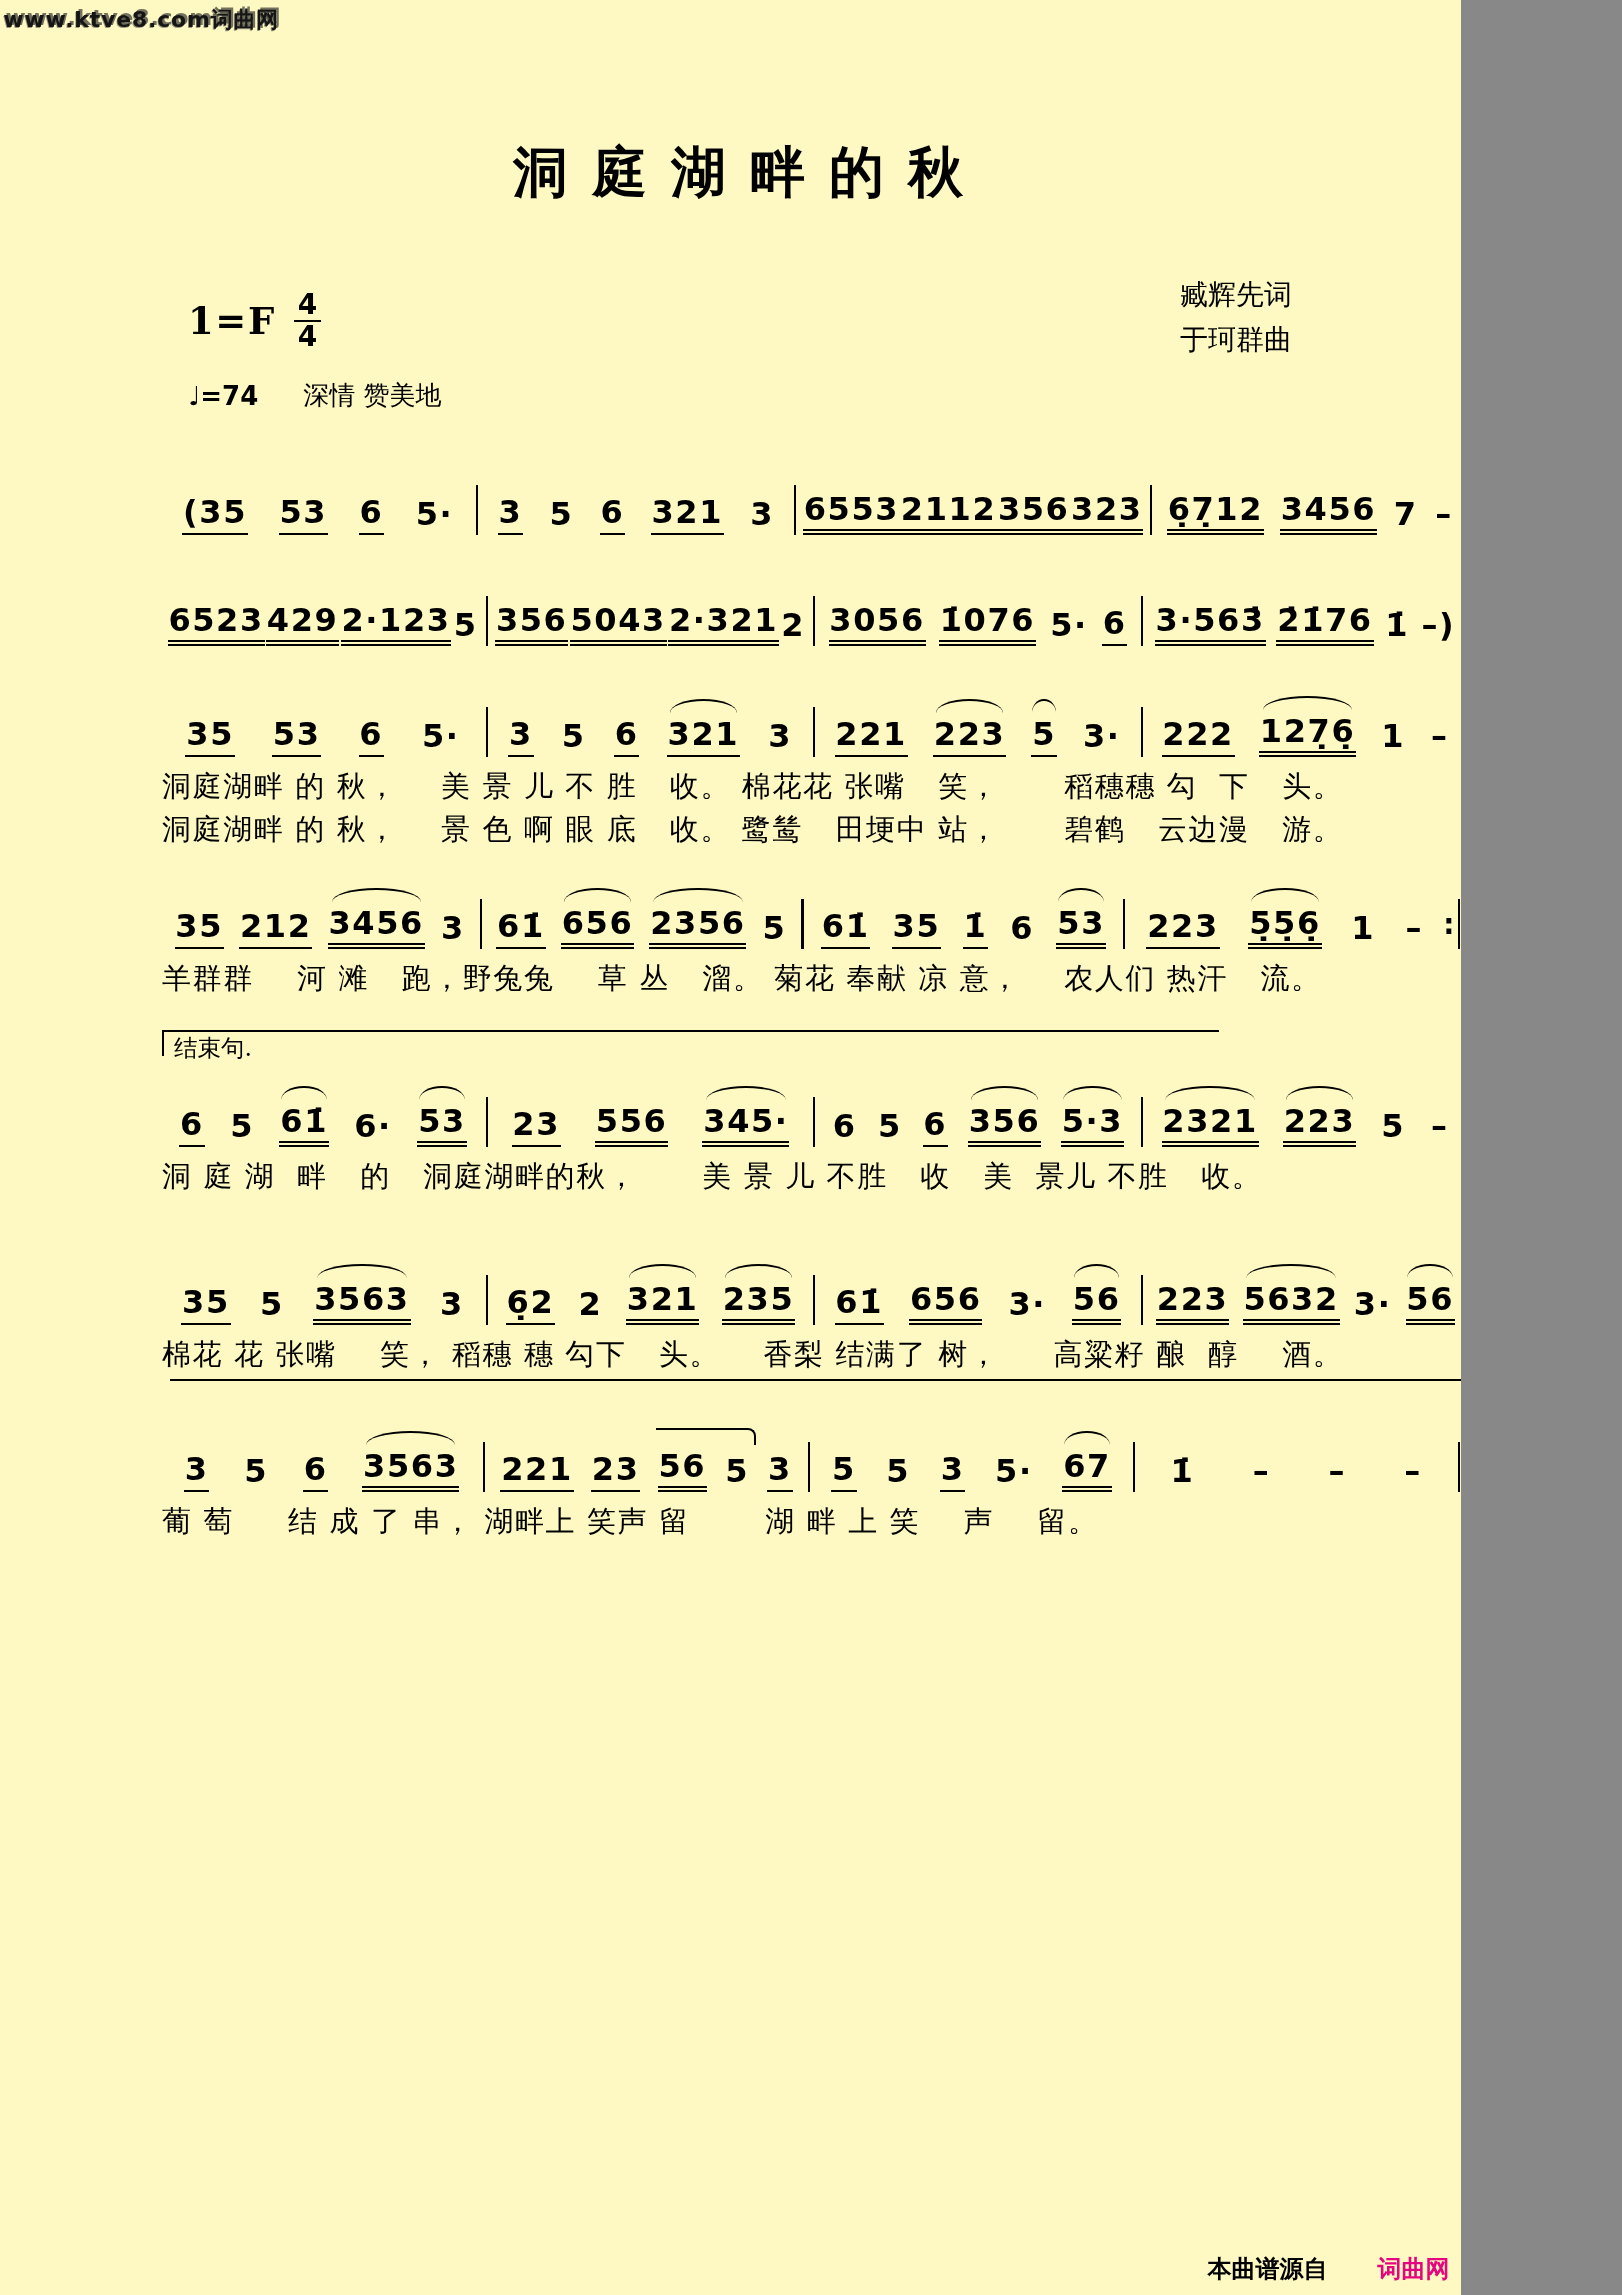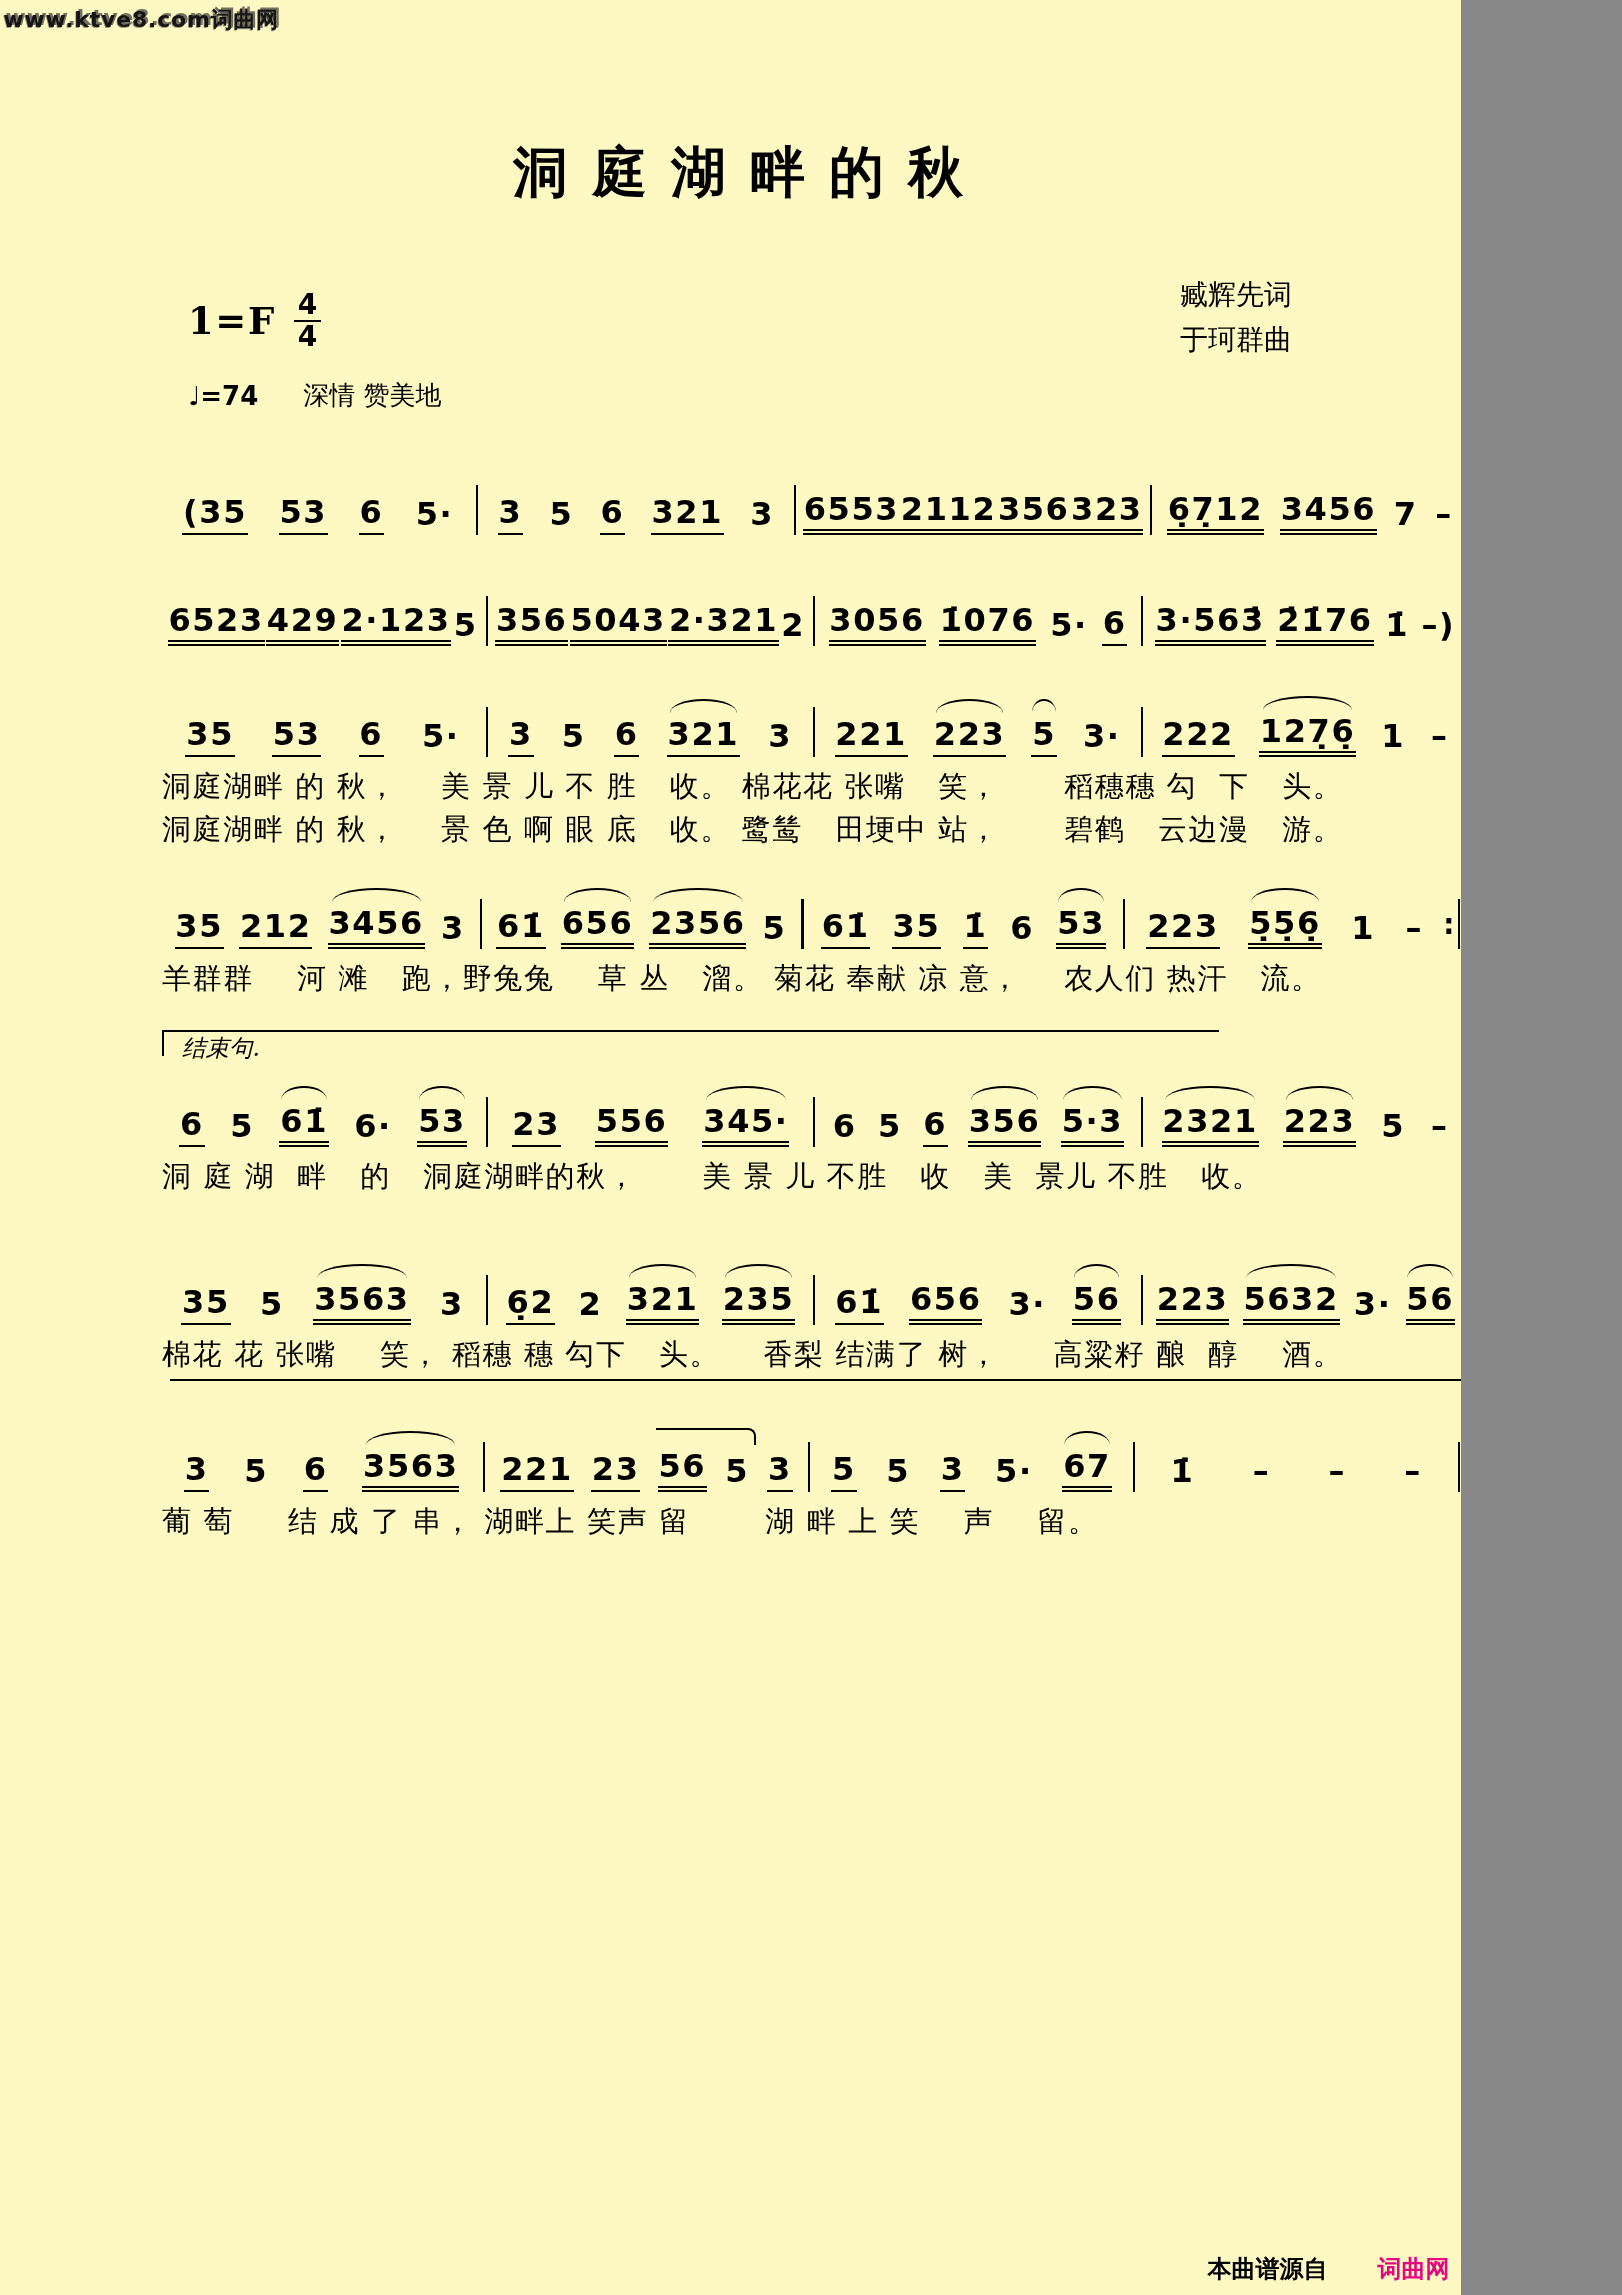--- a/index.html
+++ b/index.html
@@ -56,21 +56,21 @@
   .lyrics{
     margin-top:9.7px;font-size:29px;letter-spacing:1.6px;white-space:pre;
     font-family:"DejaVu Serif",serif;
   }
   .lyrics + .lyrics{margin-top:3.2px;}
   
   .coda-bracket{
     position:absolute;left:162px;top:1030px;width:1055px;height:24px;
     border-top:2.4px solid #000;border-left:2.4px solid #000;
   }
-  .coda-label{position:absolute;left:18px;top:0;font-size:23.5px;font-family:"DejaVu Serif",serif;font-style:italic;}
+  .coda-label{position:absolute;left:10px;top:0;font-size:23.5px;font-family:"DejaVu Serif",serif;}
   
   .topline{
     position:absolute;left:170px;top:1379px;width:1302px;height:21px;
     border-top:2.4px solid #000;border-right:2.4px solid #000;border-radius:0 4.9px 0 0;
   }
   
   .footer{position:absolute;right:11.4px;bottom:9.7px;font-size:24px;font-weight:bold;display:flex;gap:50px;}
   .footer .site{font-weight:bold;}
 </style>
 </head>

